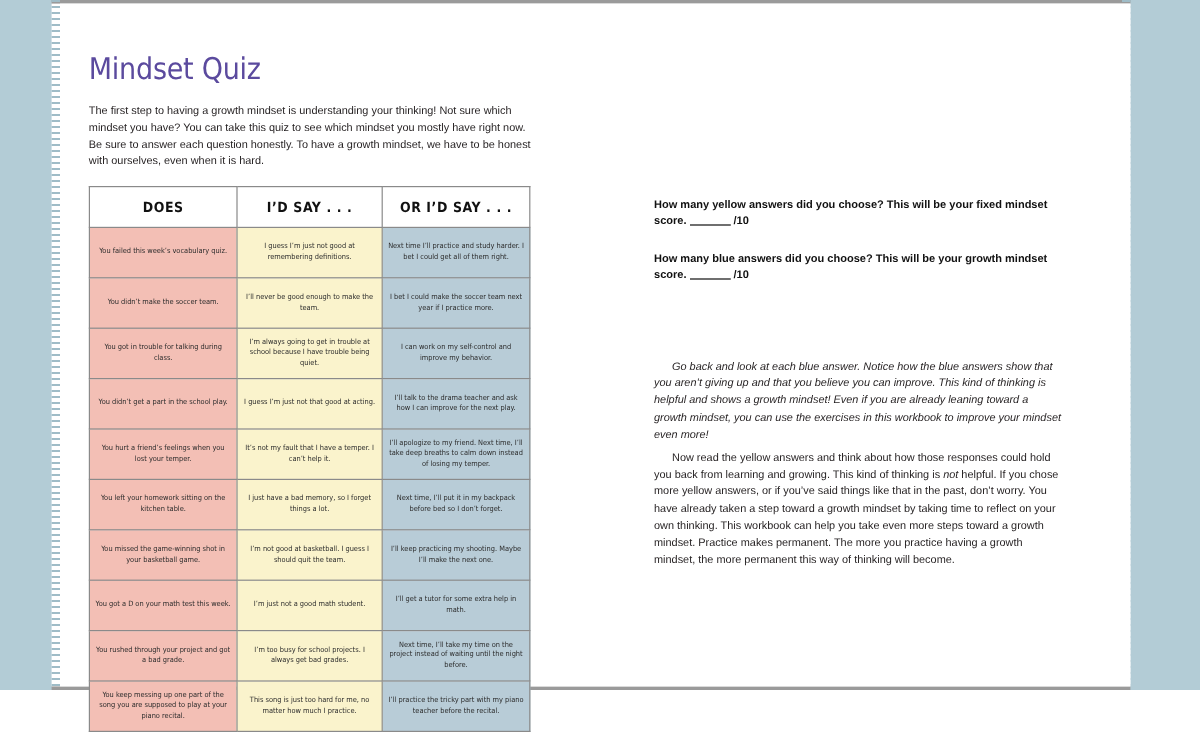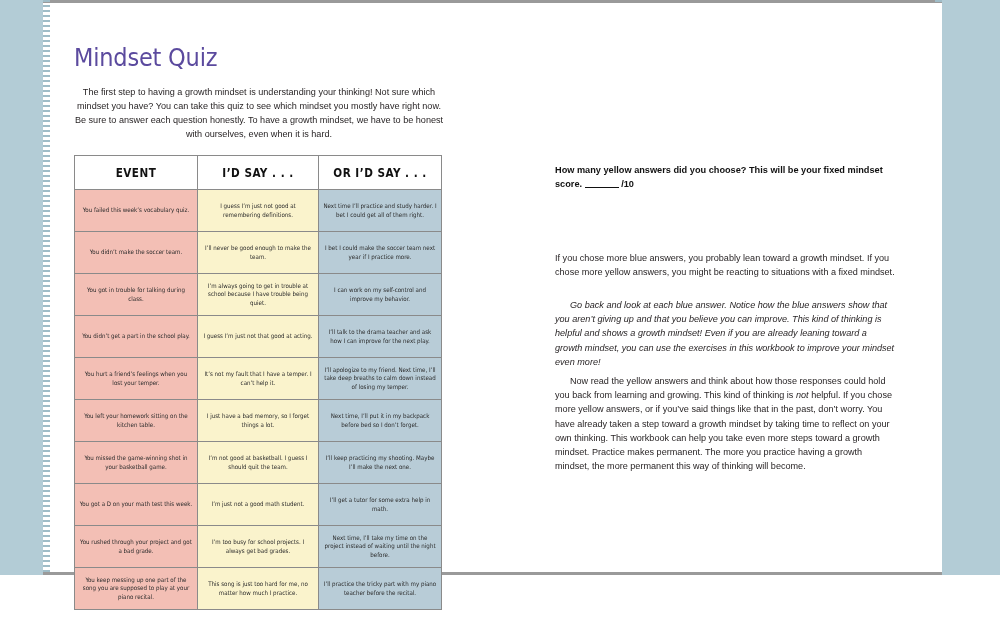--- a/index.html
+++ b/index.html
@@ -105,21 +105,21 @@
   }
   .intro {
     position: absolute;
     left: 24px;
     top: 82px;
     width: 370px;
     font-size: 9.1px;
     line-height: 14.1px;
     color: #231f20;
     margin: 0;
-    text-align: center;
+    text-align: left;
   }
 
   
   table.quiz {
     position: absolute;
     left: 24px;
     top: 152px;
     width: 368px;
     border-collapse: collapse;
     table-layout: fixed;
@@ -150,21 +150,21 @@
   col.c-event { width: 33.5%; }
   col.c-say   { width: 33.0%; }
   col.c-or    { width: 33.5%; }
   td.event { background: #f3bfb5; }
   td.fixed { background: #faf3cc; }
   td.growth{ background: #b8ccd7; }
 
   
   .rp {
     position: absolute;
-    left: 55px;
+    left: 45px;
     width: 340px;
   }
   .prompt {
     font-size: 9.2px;
     line-height: 14.2px;
     font-weight: bold;
     color: #111111;
     margin: 0;
   }
   .prompt .blank {
@@ -211,21 +211,21 @@
     <p class="intro">The first step to having a growth mindset is understanding your thinking! Not sure which mindset you have? You can take this quiz to see which mindset you mostly have right now. Be sure to answer each question honestly. To have a growth mindset, we have to be honest with ourselves, even when it is hard.</p>
 
     <table class="quiz">
       <colgroup>
         <col class="c-event">
           <col class="c-say">
           <col class="c-or">
       </colgroup>
       <thead>
         <tr>
-          <th>EVENT</th>
+          <th>DOES</th>
           <th>I’D SAY . . .</th>
           <th>OR I’D SAY . . .</th>
         </tr>
       </thead>
       <tbody id="quiz-body">
           <tr>
             <td class="event">You failed this week’s vocabulary quiz.</td>
             <td class="fixed">I guess I’m just not good at remembering definitions.</td>
             <td class="growth">Next time I’ll practice and study harder. I bet I could get all of them right.</td>
           </tr>
@@ -279,22 +279,26 @@
   </div>
 
   <div class="page right">
 
     <p class="prompt rp" id="prompt1">
       <span>How many yellow answers did you choose? This will be your fixed mindset score.</span>
       <span class="blank"></span>
       <span>/10</span>
     </p>
 
-
-    <p class="body-par rp" id="par1">If you chose more blue answers, you probably lean toward a growth mindset. If you chose more yellow answers, you might be reacting to situations with a fixed mindset.</p>
+    <p class="prompt rp" id="prompt2">
+      <span>How many blue answers did you choose? This will be your growth mindset score.</span>
+      <span class="blank"></span>
+      <span>/10</span>
+    </p>
+
 
     <p class="body-par rp indent" id="par2">Go back and look at each blue answer. Notice how the blue answers show that you aren’t giving up and that you believe you can improve. This kind of thinking is helpful and shows a growth mindset! Even if you are already leaning toward a growth mindset, you can use the exercises in this workbook to improve your mindset even more!</p>
 
     <p class="body-par rp indent" id="par3">
       <span>Now read the yellow answers and think about how those responses could hold you back from learning and growing. This kind of thinking is </span><i>not</i><span> helpful. If you chose more yellow answers, or if you’ve said things like that in the past, don’t worry. You have already taken a step toward a growth mindset by taking time to reflect on your own thinking. This workbook can help you take even more steps toward a growth mindset. Practice makes permanent. The more you practice having a growth mindset, the more permanent this way of thinking will become.</span>
     </p>
   </div>
 </div>
 
 </body></html>

